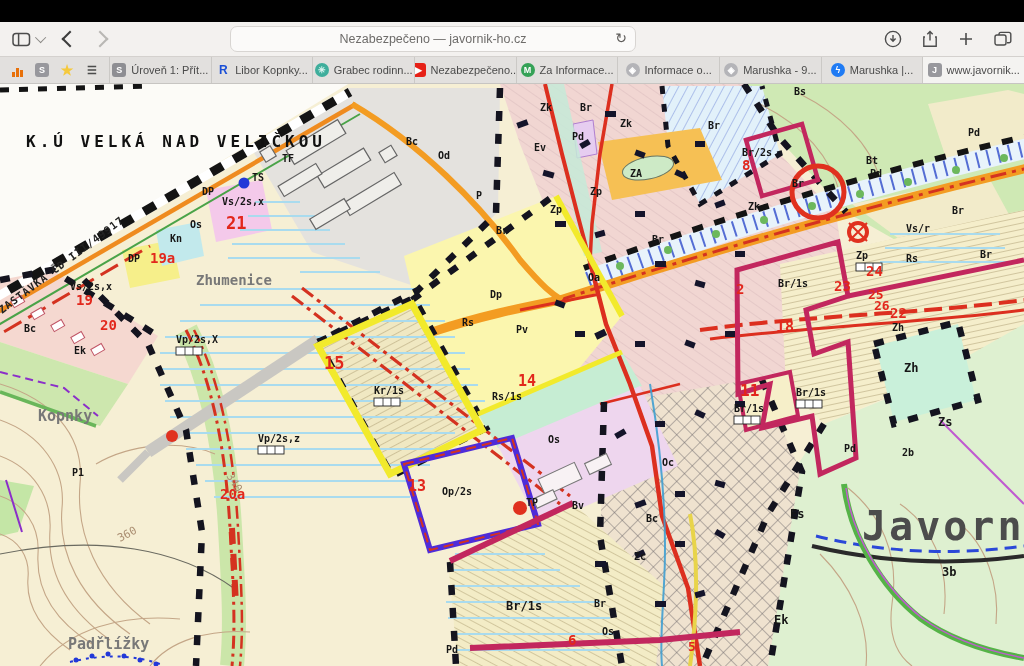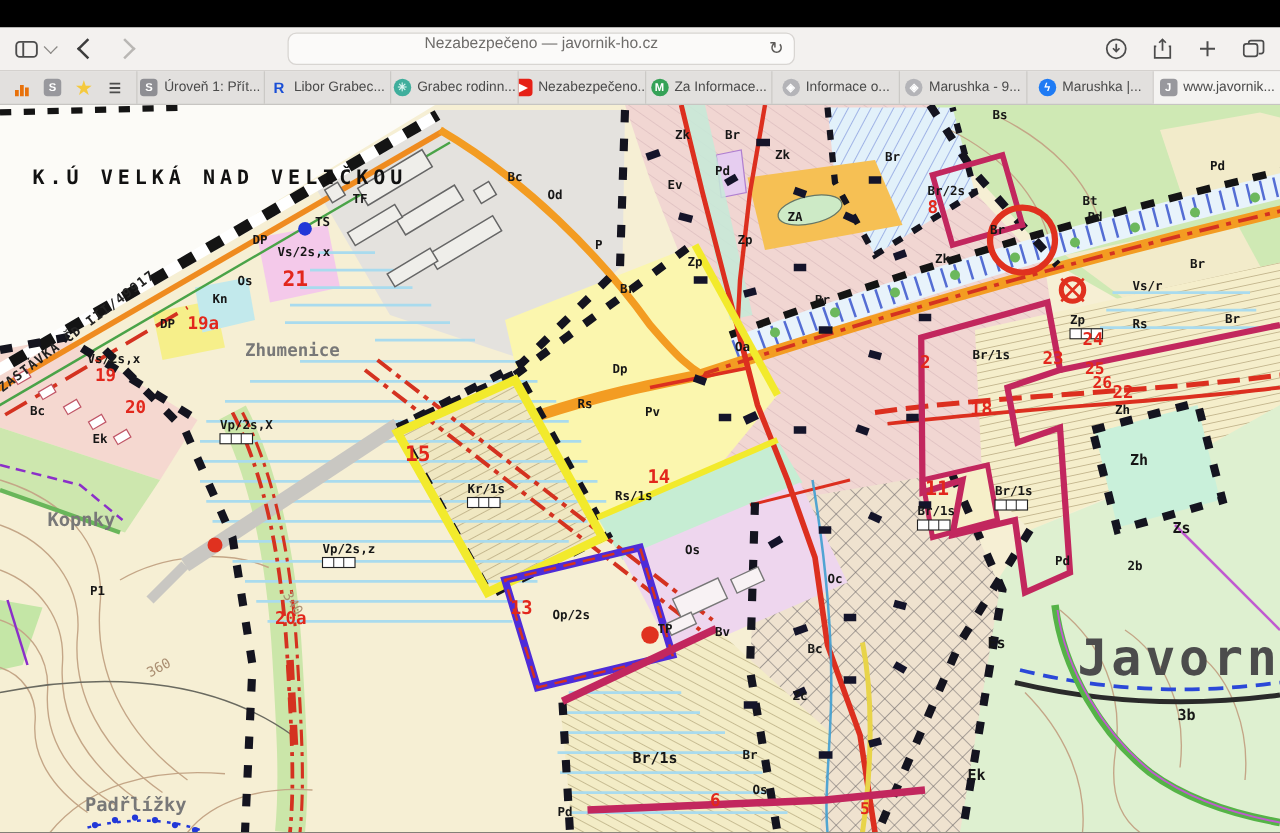--- a/index.html
+++ b/index.html
@@ -10,21 +10,21 @@
   .toolbar{height:35px;background:#f3f1ef;border-bottom:1px solid #d4d1ce;
            display:flex;align-items:center;padding:0 12px;box-sizing:border-box;}
   .tb-ic{display:flex;align-items:center;justify-content:center;color:#4c4c4c;cursor:default;}
   .tb-ic svg{display:block;}
   .chev{width:10px;height:10px;border-left:2px solid #3c3c3c;border-bottom:2px solid #3c3c3c;
         transform:rotate(45deg);margin-left:18px;}
   .chev.fwd{transform:rotate(225deg);border-color:#b9b7b4;}
   .chev-dn{width:7px;height:7px;border-left:1.8px solid #8a8885;border-bottom:1.8px solid #8a8885;
         transform:rotate(-45deg) translateY(-2px);margin-left:7px;}
   .url-capsule{width:404px;height:24px;margin:12px auto;background:#fbfaf9;border:1px solid #d8d5d2;
-        border-radius:7px;display:flex;align-items:flex-start;justify-content:center;position:relative;
+        border-radius:7px;display:flex;align-items:center;justify-content:center;position:relative;
         font-size:12.5px;color:#6e6c6a;}
   .reload{position:absolute;right:8px;top:3px;font-size:14px;color:#5c5a58;}
   .right-ics{display:flex;gap:20px;margin-left:auto;}
   
   .tabstrip{height:26px;background:#e2e0de;border-bottom:1px solid #c7c5c2;display:flex;align-items:stretch;}
   .pinned{display:flex;align-items:center;gap:11px;padding:0 10px 0 10px;}
   .tab{flex:1;min-width:0;border-left:1px solid #cbc9c6;display:flex;align-items:center;
        justify-content:center;gap:5px;font-size:11px;color:#4a4a4a;white-space:nowrap;
        overflow:hidden;cursor:default;}
   .tab.active{background:#f4f3f1;}
@@ -110,21 +110,21 @@
         <span class="ticon star" style="color: rgb(245, 201, 61);">★</span>
         <span class="ticon lines" style="color: rgb(76, 76, 76);">☰</span>
       </div>
 
   <div class="tab">
         <span class="ticon rounded" style="background: rgb(142, 142, 147); color: rgb(255, 255, 255);">S</span>
         <span>Úroveň 1: Přít...</span>
       </div>
       <div class="tab">
         <span class="ticon plain" style="color: rgb(26, 79, 214);">R</span>
-        <span>Libor Grabec...</span>
+        <span>Libor Kopnky...</span>
       </div>
       <div class="tab">
         <span class="ticon circle" style="background: rgb(63, 174, 156); color: rgb(217, 244, 239);">✳</span>
         <span>Grabec rodinn...</span>
       </div>
       <div class="tab">
         <span class="ticon rounded" style="background: rgb(230, 33, 23); color: rgb(255, 255, 255);">▶</span>
         <span>Nezabezpečeno...</span>
       </div>
       <div class="tab">

